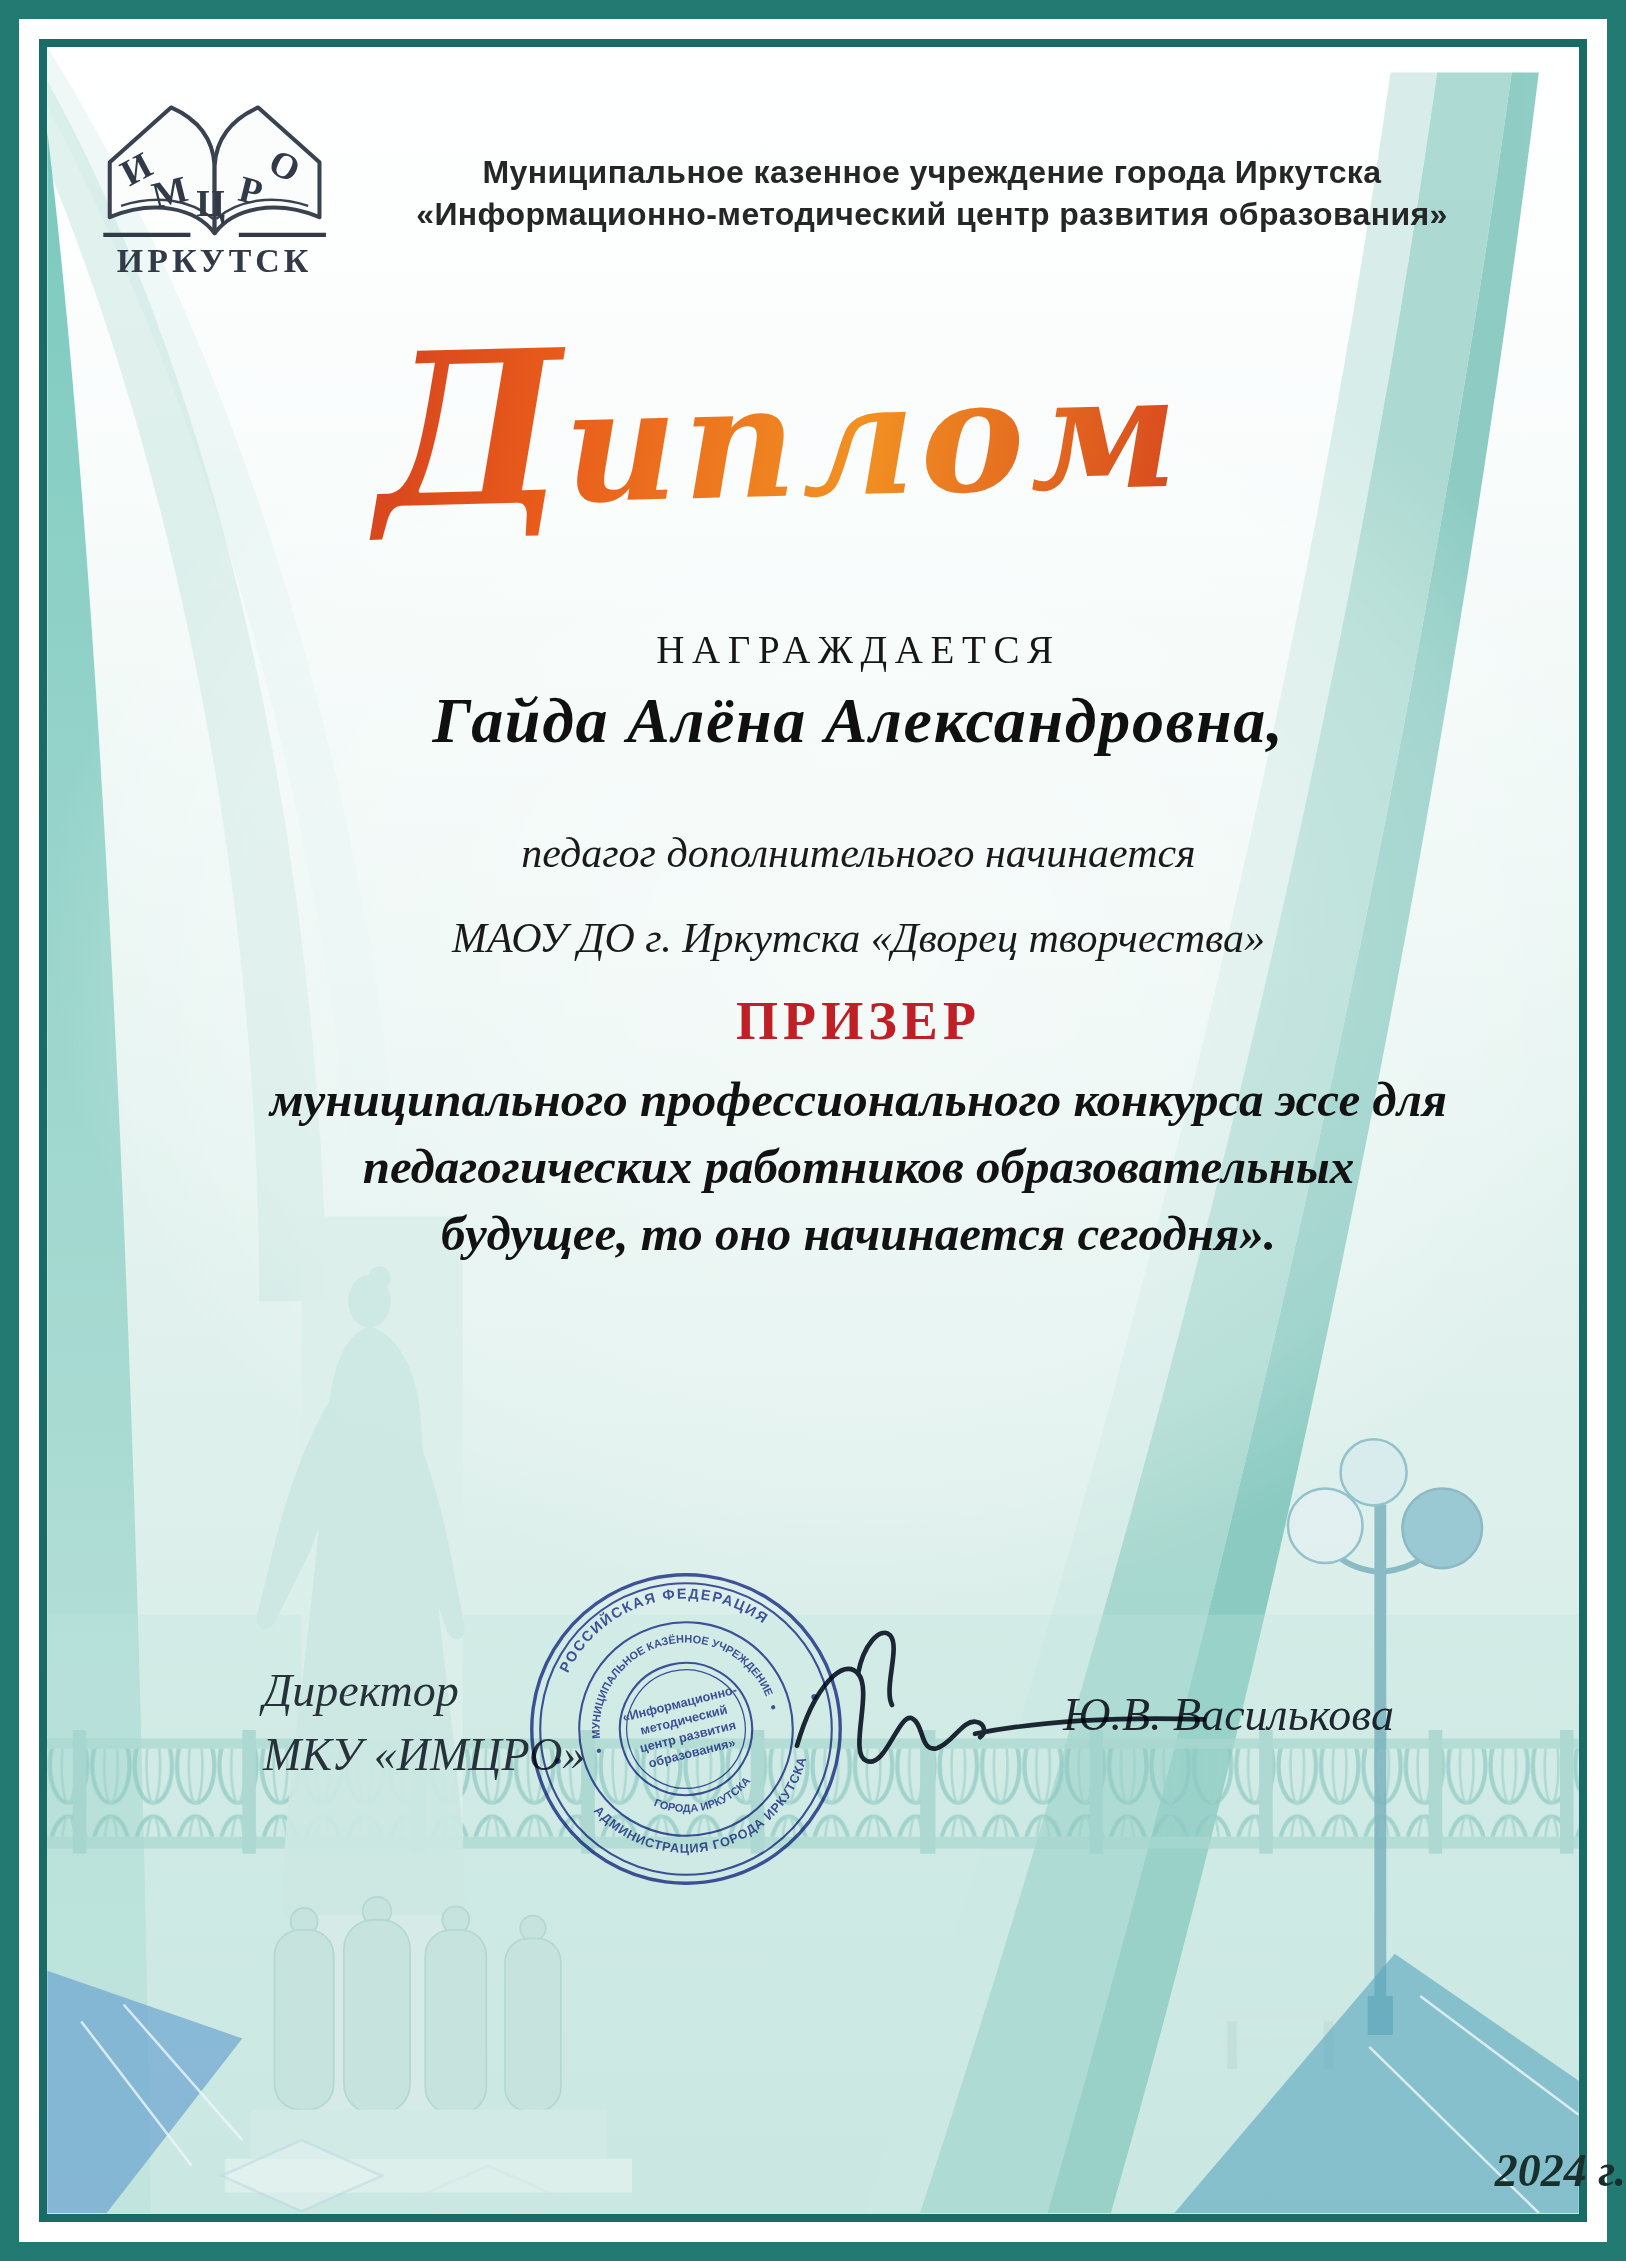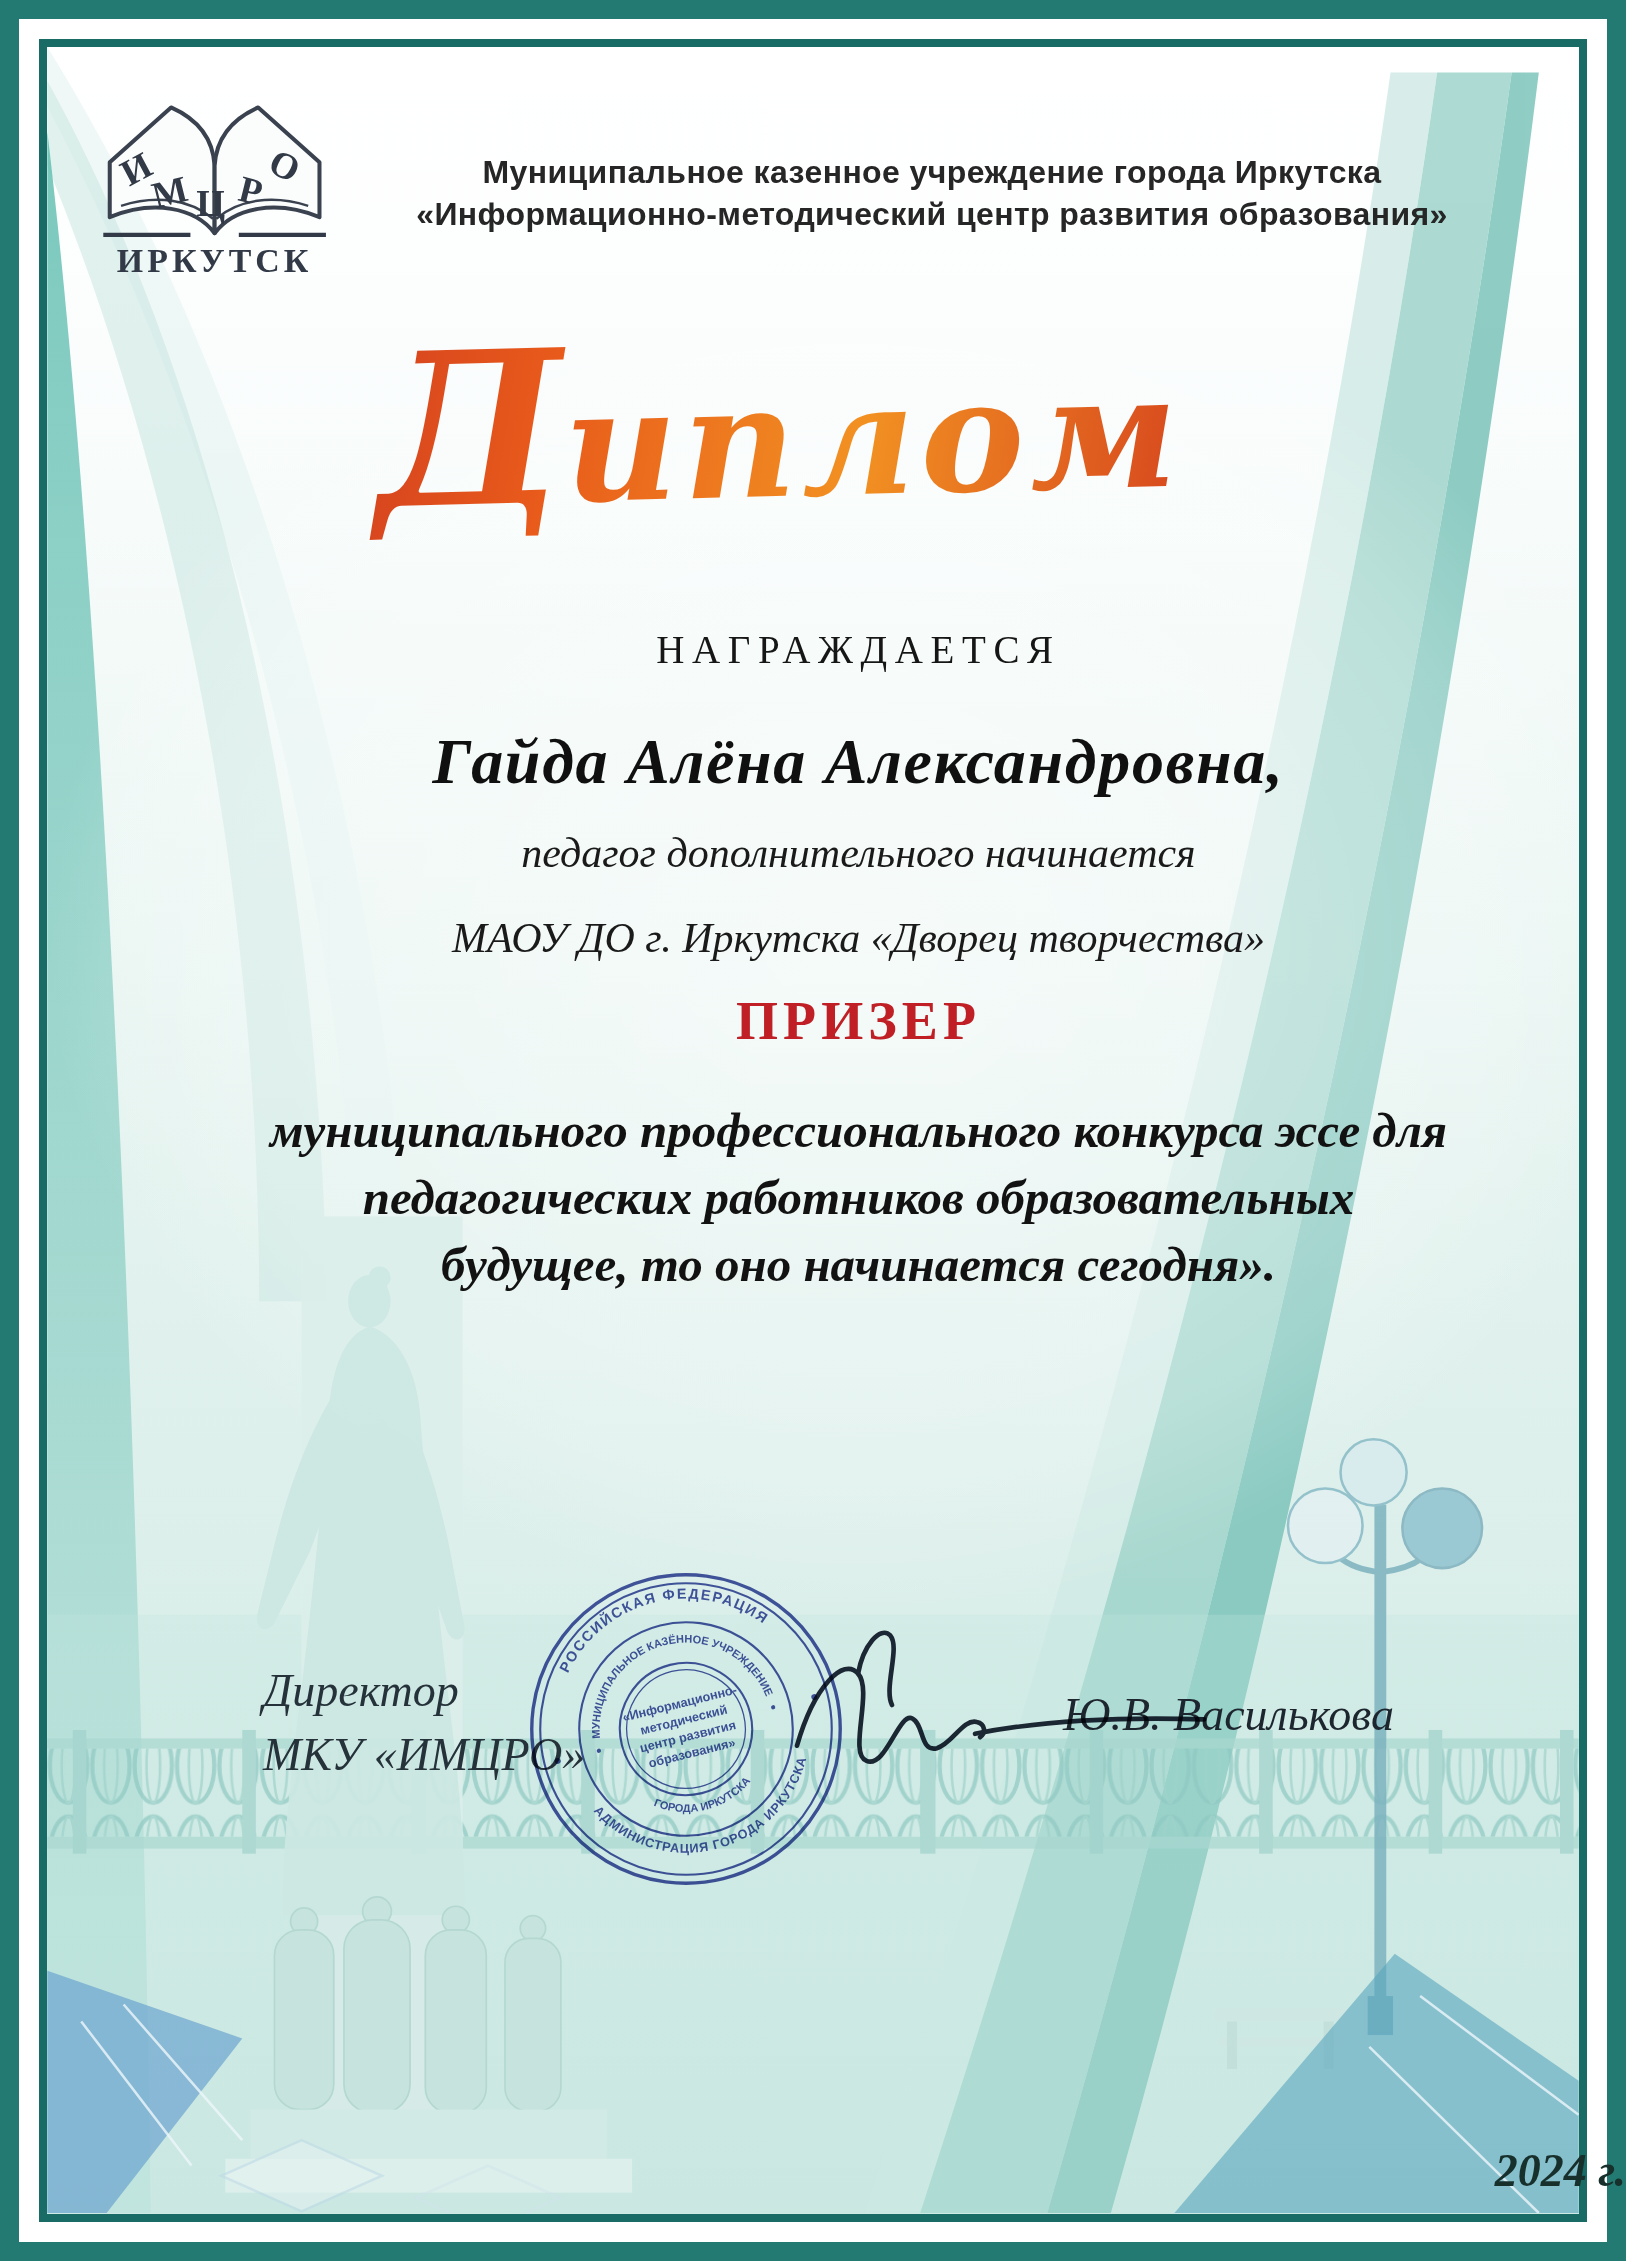--- a/index.html
+++ b/index.html
@@ -15,25 +15,25 @@
        font-family:"Liberation Sans","DejaVu Sans",sans-serif;font-weight:bold;
        font-size:32px;line-height:42px;color:#262626;letter-spacing:0.4px;white-space:normal;}
   .title{top:307px;left:0;right:67px;text-align:center;line-height:229px;
          font-family:"DejaVu Serif","Liberation Serif",serif;font-style:italic;font-weight:bold;
          background:linear-gradient(100deg,#b71f25 5%,#e85a1b 35%,#f29122 55%,#d84a1e 75%,#b71f25 98%);
          -webkit-background-clip:text;background-clip:text;color:transparent;transform:rotate(-1.5deg);}
   .title .ini{font-size:212px;}
   .title .rest{font-size:156px;letter-spacing:5.1px;}
   .cc{left:91px;right:0;text-align:center;}
   .awarded{top:627px;font-size:39px;letter-spacing:7.6px;color:#161616;}
-  .name{top:725px;font-size:64px;font-weight:bold;font-style:italic;letter-spacing:1.7px;color:#101010;}
+  .name{top:684px;font-size:64px;font-weight:bold;font-style:italic;letter-spacing:1.7px;color:#101010;}
   .pos{top:829px;font-size:42px;font-style:italic;color:#1a1a1a;}
   .org{top:914px;font-size:42px;font-style:italic;color:#1a1a1a;}
   .prize{top:990px;font-size:54px;font-weight:bold;letter-spacing:5.1px;color:#c01f26;}
-  .body{top:1066px;font-size:49px;font-weight:bold;font-style:italic;line-height:67px;color:#121212;white-space:normal;margin-top:31px;}
+  .body{top:1066px;font-size:49px;font-weight:bold;font-style:italic;line-height:67px;color:#121212;white-space:normal;}
   .director{left:263px;top:1659px;font-size:46px;font-style:italic;line-height:64px;color:#25323a;z-index:4;white-space:normal;}
   .signer{left:1063px;top:1688px;font-size:46px;font-style:italic;color:#1d262e;z-index:7;}
   .year{left:128px;right:0;top:2144px;text-align:right;font-size:46px;font-style:italic;font-weight:600;color:#17302c;}
   .stamp{position:absolute;left:525px;top:1568px;width:322px;height:322px;z-index:6;mix-blend-mode:multiply;opacity:.95;}
   .sig{position:absolute;left:763px;top:1610px;width:475px;height:195px;z-index:7;mix-blend-mode:multiply;}
   .stamp text{font-family:"Liberation Sans","DejaVu Sans",sans-serif;fill:#2e3f98;}
   .logo text{font-family:"Liberation Serif","DejaVu Serif",serif;fill:#323a47;font-weight:bold;}
 </style>
 </head>
 <body>

